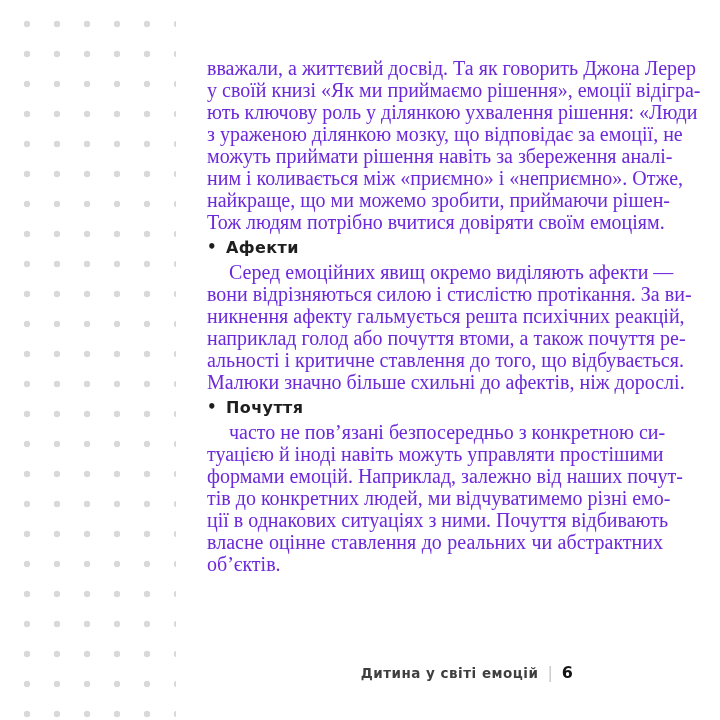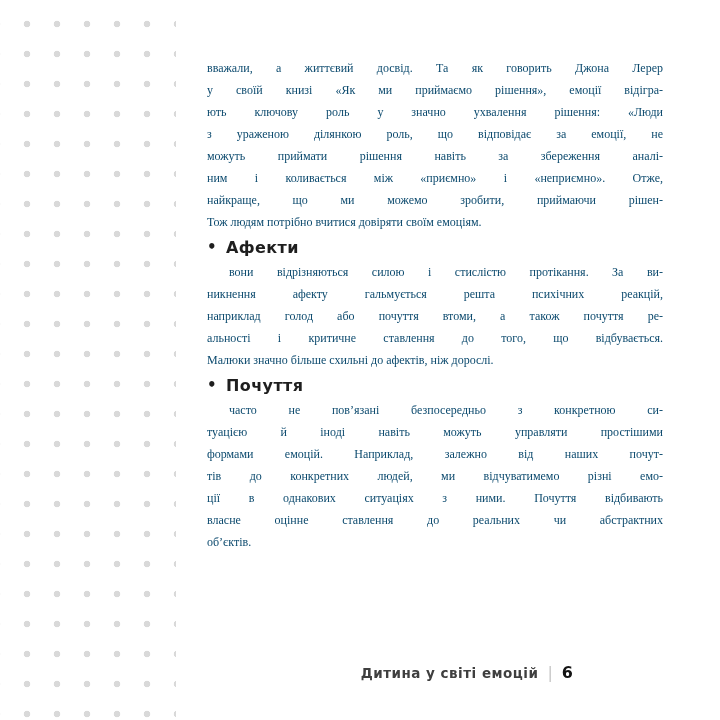--- a/index.html
+++ b/index.html
@@ -23,23 +23,23 @@
     background-image: radial-gradient(circle, #d9d9d9 3px, transparent 3.6px);
     background-size: 30px 30px;
     background-position: 12px 9px;
   }
   .content {
     position: absolute;
     left: 207px; top: 57px;
     width: 456px;
   }
   .body-par {
-    font-size: 12px;
+    font-size: 20px;
     line-height: 22px;
-    color: #0c4a6e;
+    color: #6d28d9;
   }
   .tline {
     text-align: justify;
     text-align-last: justify;
     white-space: nowrap;
   }
   .tline:last-child {
     text-align-last: left;
   }
   .indent .tline:first-child { text-indent: 22px; }
@@ -91,34 +91,35 @@
 
 <div class="page">
 
   <div class="dots"></div>
 
   <div class="content">
 
     <div class="body-par">
         <div class="tline">вважали, а життєвий досвід. Та як говорить Джона Лерер</div>
         <div class="tline">у своїй книзі «Як ми приймаємо рішення», емоції відігра-</div>
-        <div class="tline">ють ключову роль у значно ухвалення рішення: «Люди</div>
-        <div class="tline">з ураженою ділянкою роль, що відповідає за емоції, не</div>
+        <div class="tline">ють ключову роль у ділянкою ухвалення рішення: «Люди</div>
+        <div class="tline">з ураженою ділянкою мозку, що відповідає за емоції, не</div>
         <div class="tline">можуть приймати рішення навіть за збереження аналі-</div>
         <div class="tline">ним і коливається між «приємно» і «неприємно». Отже,</div>
         <div class="tline">найкраще, що ми можемо зробити, приймаючи рішен-</div>
         <div class="tline">Тож людям потрібно вчитися довіряти своїм емоціям.</div>
       </div>
 
     <div class="heading">
       <span class="bullet">•</span>
       <span>Афекти</span>
     </div>
 
     <div class="body-par indent">
+        <div class="tline">Серед емоційних явищ окремо виділяють афекти —</div>
         <div class="tline">вони відрізняються силою і стислістю протікання. За ви-</div>
         <div class="tline">никнення афекту гальмується решта психічних реакцій,</div>
         <div class="tline">наприклад голод або почуття втоми, а також почуття ре-</div>
         <div class="tline">альності і критичне ставлення до того, що відбувається.</div>
         <div class="tline">Малюки значно більше схильні до афектів, ніж дорослі.</div>
       </div>
 
     <div class="heading">
       <span class="bullet">•</span>
       <span>Почуття</span>

